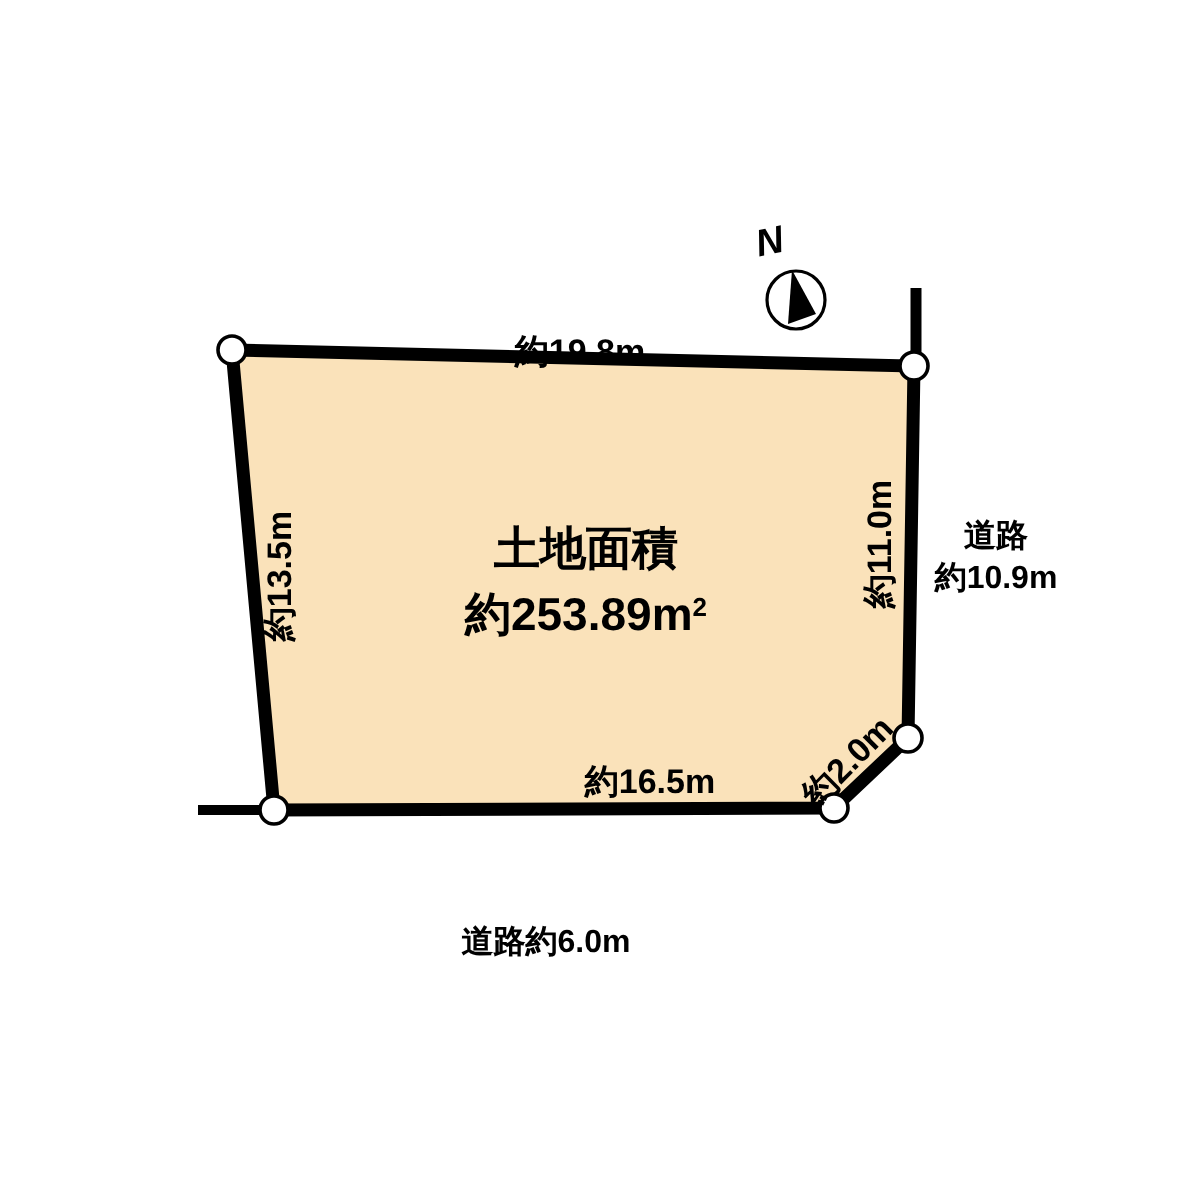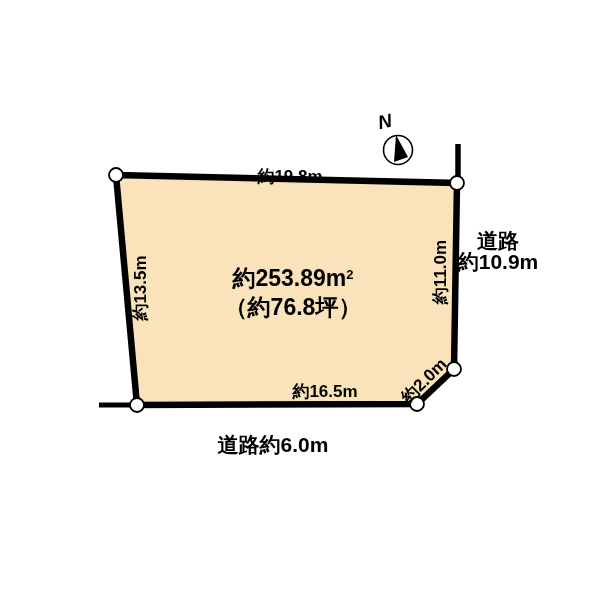--- a/index.html
+++ b/index.html
@@ -32,21 +32,22 @@
   .dim {
     font-size: 17px;
   }
   .dim.rot-ccw {
     transform: translate(-50%, -50%) rotate(-90deg);
   }
   .dim.rot-diag {
     transform: translate(-50%, -50%) rotate(-45deg);
   }
   .road-label {
-    font-size: 21px;
+    font-size: 16px;
+    margin-top: 28px;
   }
   .road-label.two-line {
     text-align: center;
     line-height: 21px;
   }
   .area-block {
     position: absolute;
     left: 293px;
     top: 291px;
     transform: translate(-50%, -50%);
@@ -104,17 +105,17 @@
   <div class="label dim" style="left:284px; top:391px;margin-left:41px;">約16.5m</div>
   <div class="label dim rot-diag" style="left:424px; top:381px;">約2.0m</div>
 
   <div class="label road-label" style="left:273px; top:444px;">道路約6.0m</div>
   <div class="label road-label two-line" style="left:498px; top:251px;">
     <div>道路</div>
     <div>約10.9m</div>
   </div>
 
   <div class="area-block">
+    <div>土地面積</div>
     <div><span>約253.89m</span><span class="sup">2</span></div>
-    <div>（約76.8坪）</div>
   </div>
 
 </div>
 
 </body></html>

